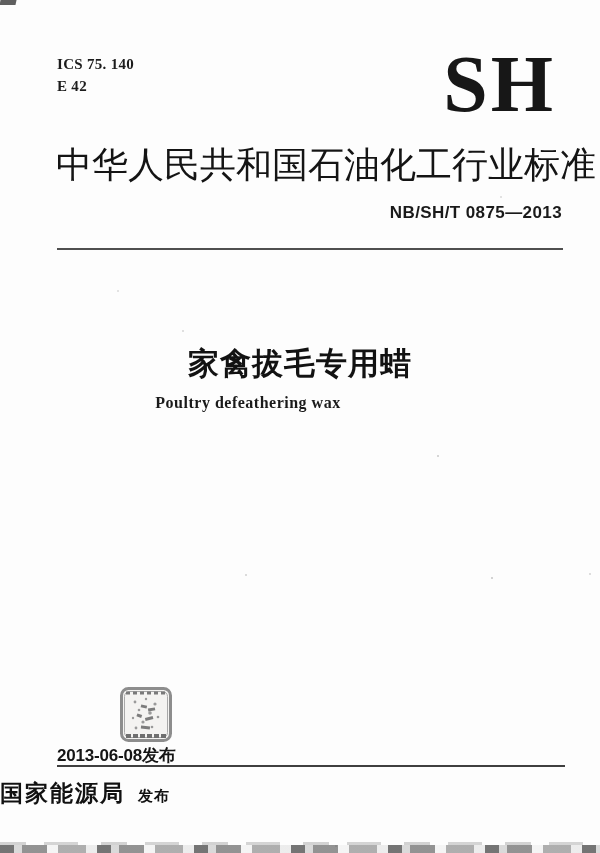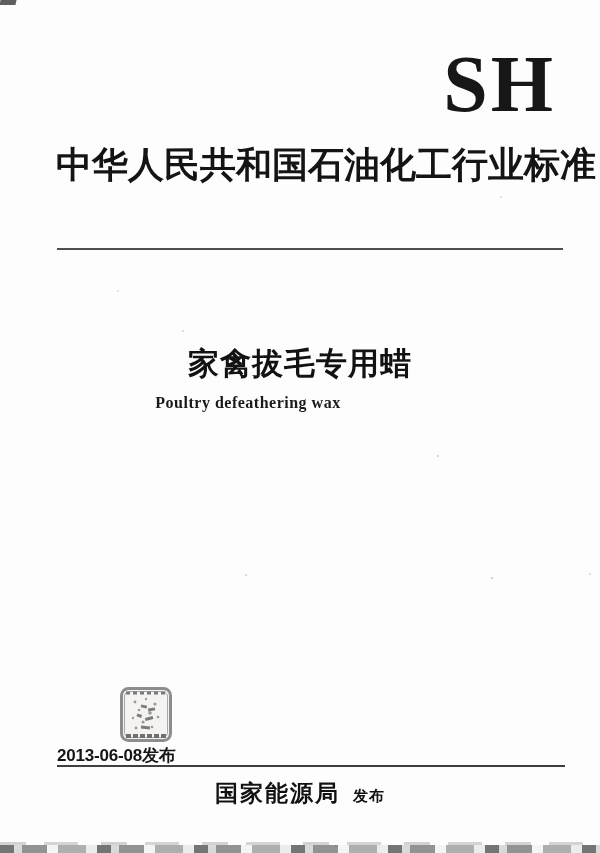--- a/index.html
+++ b/index.html
@@ -30,21 +30,21 @@
   .sh-logo{
     right:44px;top:44px;
     font-family:"Liberation Serif",serif;
     font-weight:bold;font-size:80px;line-height:1;
     letter-spacing:3px;color:#171717;text-align:right;
   }
 
   
   .org-line{
     left:56px;top:142px;width:506px;
-    font-weight:bold;font-size:36px;line-height:1.25;
+    font-weight:normal;font-size:36px;line-height:1.25;
     white-space:nowrap;letter-spacing:0px;color:#141414;
     transform:scaleX(1.0);
   }
 
   .std-number{
     right:38px;top:203px;
     font-weight:bold;font-size:17px;letter-spacing:.4px;color:#1a1a1a;
     white-space:nowrap;
   }
 
@@ -72,21 +72,21 @@
     font-weight:bold;font-size:17px;letter-spacing:-.2px;color:#151515;
     white-space:nowrap;
   }
   .date-row .pair{display:flex;align-items:baseline;}
 
   .rule-bottom{left:57px;top:765px;width:508px;height:2px;background:#3f3f3f;}
 
   
   .publisher-row{
     left:0;top:778px;width:600px;
-    display:flex;justify-content:center;align-items:baseline;gap:13px;
+    display:flex;justify-content:flex-start;align-items:baseline;gap:13px;
     white-space:nowrap;
   }
   .publisher-name{font-weight:bold;font-size:23px;letter-spacing:2px;color:#111;}
   .publisher-suffix{font-weight:bold;font-size:15px;letter-spacing:1px;color:#111;}
 
   
   .speckles{
     left:437px;top:455px;width:2px;height:2px;background:#c8c8c8;border-radius:50%;
     box-shadow:-192px 119px 0 #cfcfcf, 54px 122px 0 #c4c4c4, 152px 118px 0 #d2d2d2,
       -255px -125px 0 #d5d5d5, 63px -259px 0 #d8d8d8, -102px 390px 0 #d0d0d0,
@@ -110,25 +110,30 @@
       rgba(120,120,120,.3) 44px 78px, rgba(255,255,255,0) 78px 101px);
   }
 </style>
 </head>
 <body>
 
 <div class="page">
 
   <div class="abs corner-artifact"></div>
 
+  <div class="abs ics-block">
+    <div>ICS 75. 140</div>
+    <div>E 42</div>
+  </div>
 
   <div class="abs sh-logo">SH</div>
 
   <div class="abs org-line">中华人民共和国石油化工行业标准</div>
 
+  <div class="abs std-number">NB/SH/T 0875—2013</div>
 
   <div class="abs rule-top"></div>
 
   <div class="abs title-cn">家禽拔毛专用蜡</div>
   <div class="abs title-en">Poultry defeathering wax</div>
 
   <div class="abs speckles"></div>
 
   <div class="abs stamp">
     <svg width="54" height="57" viewBox="0 0 54 57" xmlns="http://www.w3.org/2000/svg">

